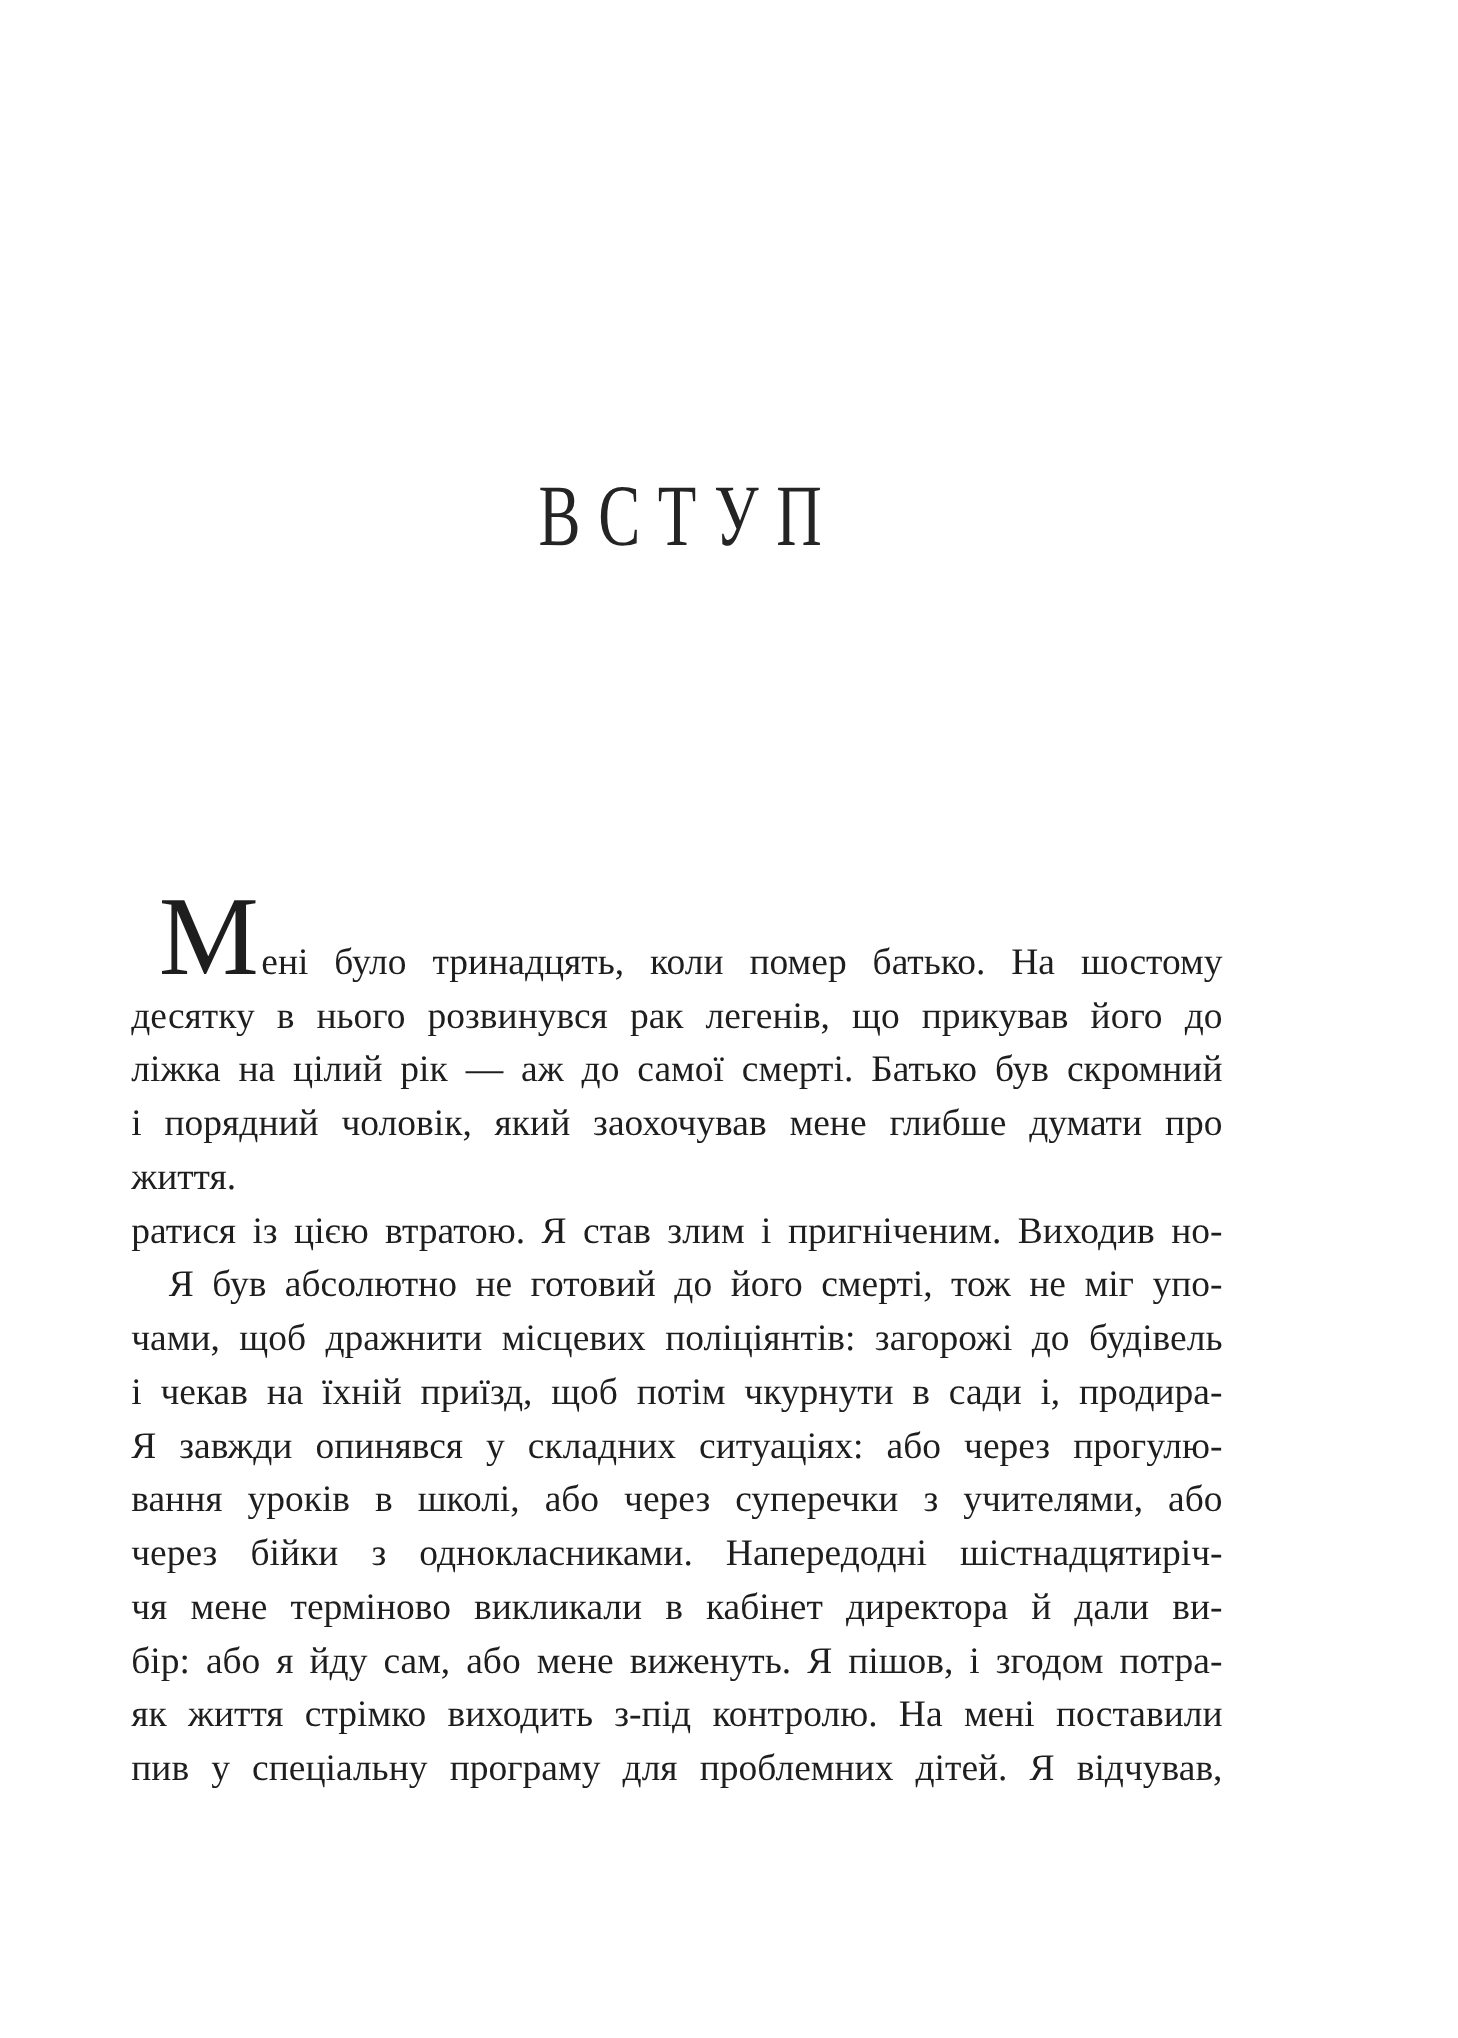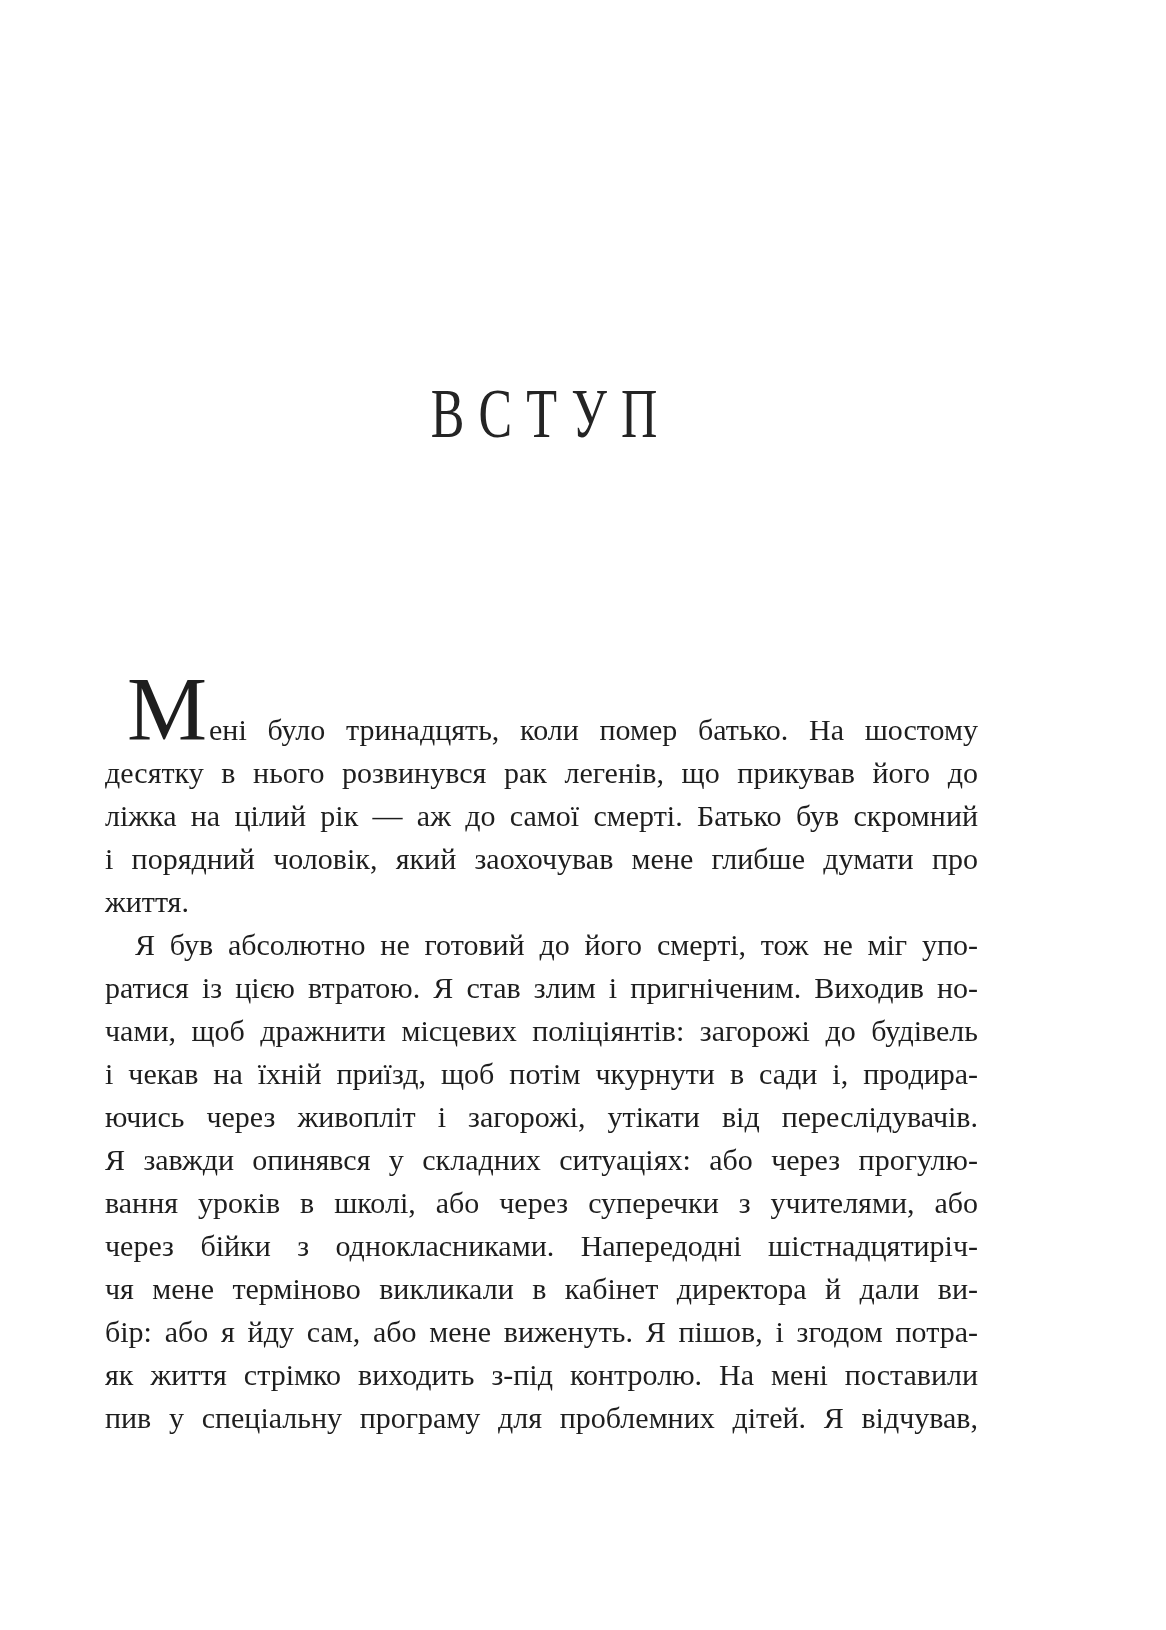--- a/index.html
+++ b/index.html
@@ -28,21 +28,21 @@
     white-space: nowrap;
   }
   .chapter-title .title-text {
     display: inline-block;
     transform: scaleX(0.72);
     letter-spacing: 0.28em;
     margin-right: -0.28em;
   }
   .body-text {
     position: absolute;
-    top: 708px;
+    top: 748px;
     left: 105px;
     width: 873px;
     font-size: 30px;
     line-height: 43px;
     color: #1e1e1e;
   }
   .line {
     text-align: justify;
     text-align-last: justify;
     height: 43px;
@@ -68,25 +68,24 @@
   <h1 class="chapter-title" style="margin:0;"><span class="title-text">ВСТУП</span></h1>
 
   <div class="body-text">
 
     <div class="line j ind22"><span class="dropcap">М</span><span>ені було тринадцять, коли помер батько. На шостому</span></div>
     <div class="line">десятку в нього розвинувся рак легенів, що прикував його до</div>
     <div class="line">ліжка на цілий рік — аж до самої смерті. Батько був скромний</div>
     <div class="line">і порядний чоловік, який заохочував мене глибше думати про</div>
     <div class="line last">життя.</div>
 
+    <div class="line">ратися із цією втратою. Я став злим і пригніченим. Виходив но-</div>
     <div class="line ind30">Я був абсолютно не готовий до його смерті, тож не міг упо-</div>
-    <div class="line">ратися із цією втратою. Я став злим і пригніченим. Виходив но-</div>
     <div class="line">чами, щоб дражнити місцевих поліціянтів: загорожі до будівель</div>
     <div class="line">і чекав на їхній приїзд, щоб потім чкурнути в сади і, продира-</div>
-    <div class="line">ючись через живопліт і загорожі, утікати від переслідувачів.</div>
     <div class="line">Я завжди опинявся у складних ситуаціях: або через прогулю-</div>
     <div class="line">вання уроків в школі, або через суперечки з учителями, або</div>
     <div class="line">через бійки з однокласниками. Напередодні шістнадцятиріч-</div>
     <div class="line">чя мене терміново викликали в кабінет директора й дали ви-</div>
     <div class="line">бір: або я йду сам, або мене виженуть. Я пішов, і згодом потра-</div>
     <div class="line">як життя стрімко виходить з-під контролю. На мені поставили</div>
     <div class="line">пив у спеціальну програму для проблемних дітей. Я відчував,</div>
 
   </div>
 </div>

